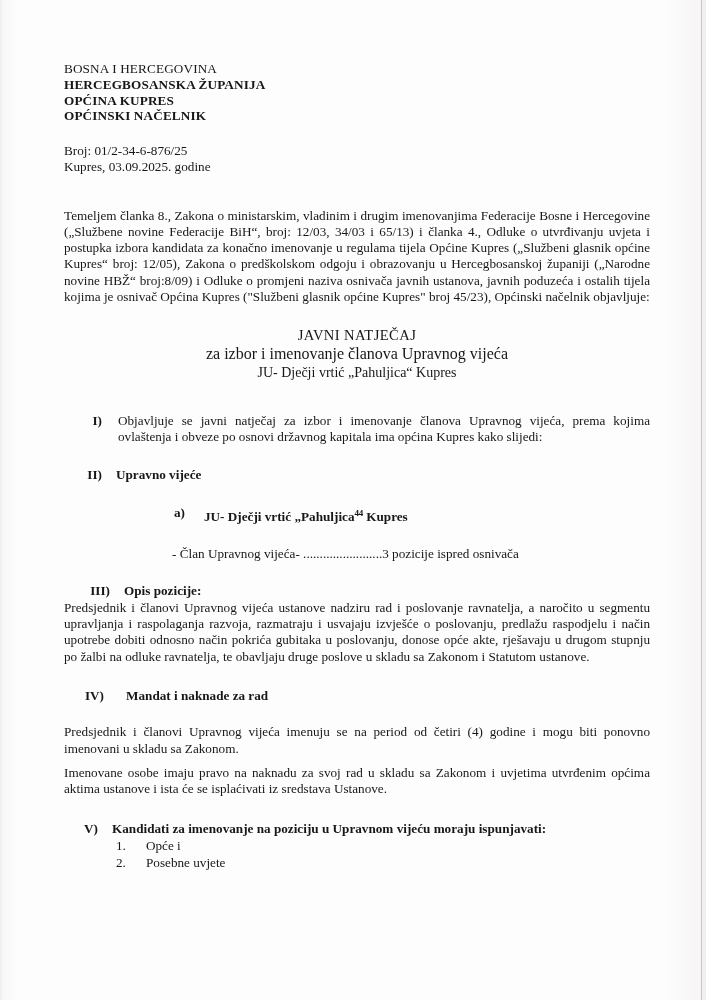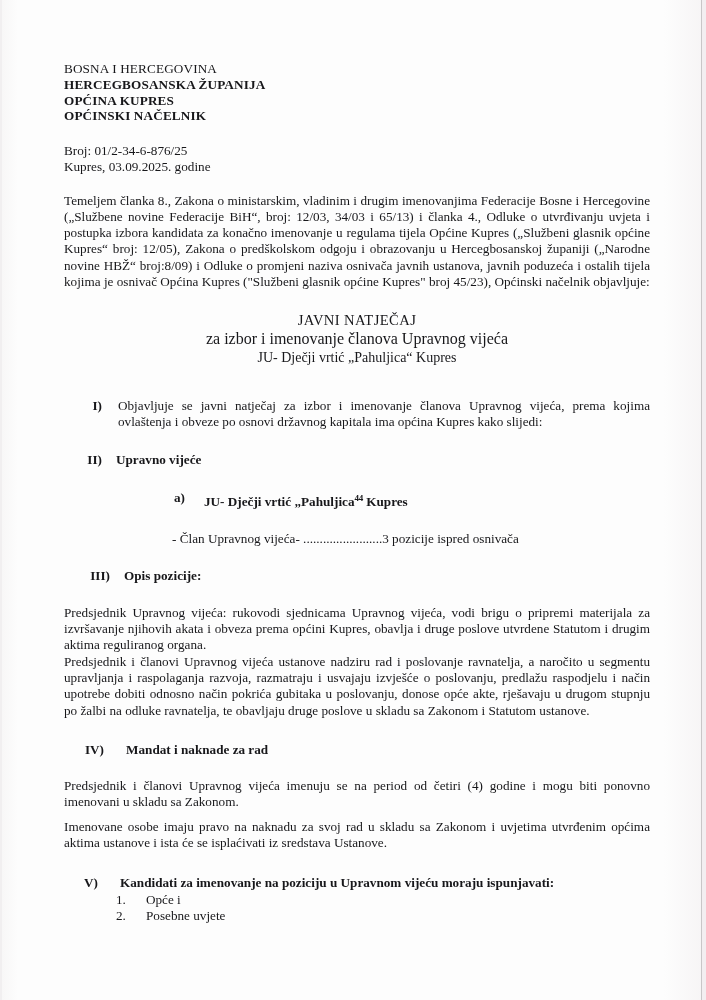--- a/index.html
+++ b/index.html
@@ -76,21 +76,21 @@
   }
 
   
   .para {
     font-size: 13.2px;
     line-height: 16.3px;
     text-align: justify;
     text-justify: inter-word;
     hyphens: none;
   }
-  .preamble { margin-top: 17px; }
+  .preamble { margin-top: 32px; }
 
   
   .title-block {
     margin-top: 21px;
     text-align: center;
     font-weight: normal;
   }
   .title-main {
     font-size: 14.6px;
     line-height: 19px;
@@ -181,21 +181,21 @@
 
   .mandate-1 { margin-top: 20px; }
   .mandate-2 { margin-top: 8px; }
 
   .sec-V {
     margin-top: 24px;
     padding-left: 8px;
   }
   .sec-V .sec-num { width: 26px; }
   .sec-V .sec-body {
-    padding-left: 22px;
+    padding-left: 14px;
     font-weight: bold;
   }
 
   .req-list {
     margin: 0;
     padding-left: 52px;
     font-size: 13.2px;
     line-height: 16.8px;
   }
   .req-item {
@@ -260,21 +260,20 @@
       <div class="sub-body"><span>JU- Dječji vrtić „Pahuljica</span><span class="sup-quote">44</span><span> Kupres</span></div>
     </div>
 
     <div class="dotted-line">- Član Upravnog vijeća- ........................3 pozicije ispred osnivača</div>
 
     <div class="sec sec-III">
       <div class="sec-num">III)</div>
       <div class="sec-body">Opis pozicije:</div>
     </div>
 
-    <div class="para desc-1">Predsjednik Upravnog vijeća: rukovodi sjednicama Upravnog vijeća, vodi brigu o pripremi materijala za izvršavanje njihovih akata i obveza prema općini Kupres, obavlja i druge poslove utvrdene Statutom i drugim aktima reguliranog organa.</div>
     <div class="para desc-2">Predsjednik i članovi Upravnog vijeća ustanove nadziru rad i poslovanje ravnatelja, a naročito u segmentu upravljanja i raspolaganja razvoja, razmatraju i usvajaju izvješće o poslovanju, predlažu raspodjelu i način upotrebe dobiti odnosno način pokrića gubitaka u poslovanju, donose opće akte, rješavaju u drugom stupnju po žalbi na odluke ravnatelja, te obavljaju druge poslove u skladu sa Zakonom i Statutom ustanove.</div>
 
     <div class="sec sec-IV">
       <div class="sec-num">IV)</div>
       <div class="sec-body">Mandat i naknade za rad</div>
     </div>
 
     <div class="para mandate-1">Predsjednik i članovi Upravnog vijeća imenuju se na period od četiri (4) godine i mogu biti ponovno imenovani u skladu sa Zakonom.</div>
     <div class="para mandate-2">Imenovane osobe imaju pravo na naknadu za svoj rad u skladu sa Zakonom i uvjetima utvrđenim općima aktima ustanove i ista će se isplaćivati iz sredstava Ustanove.</div>
 

